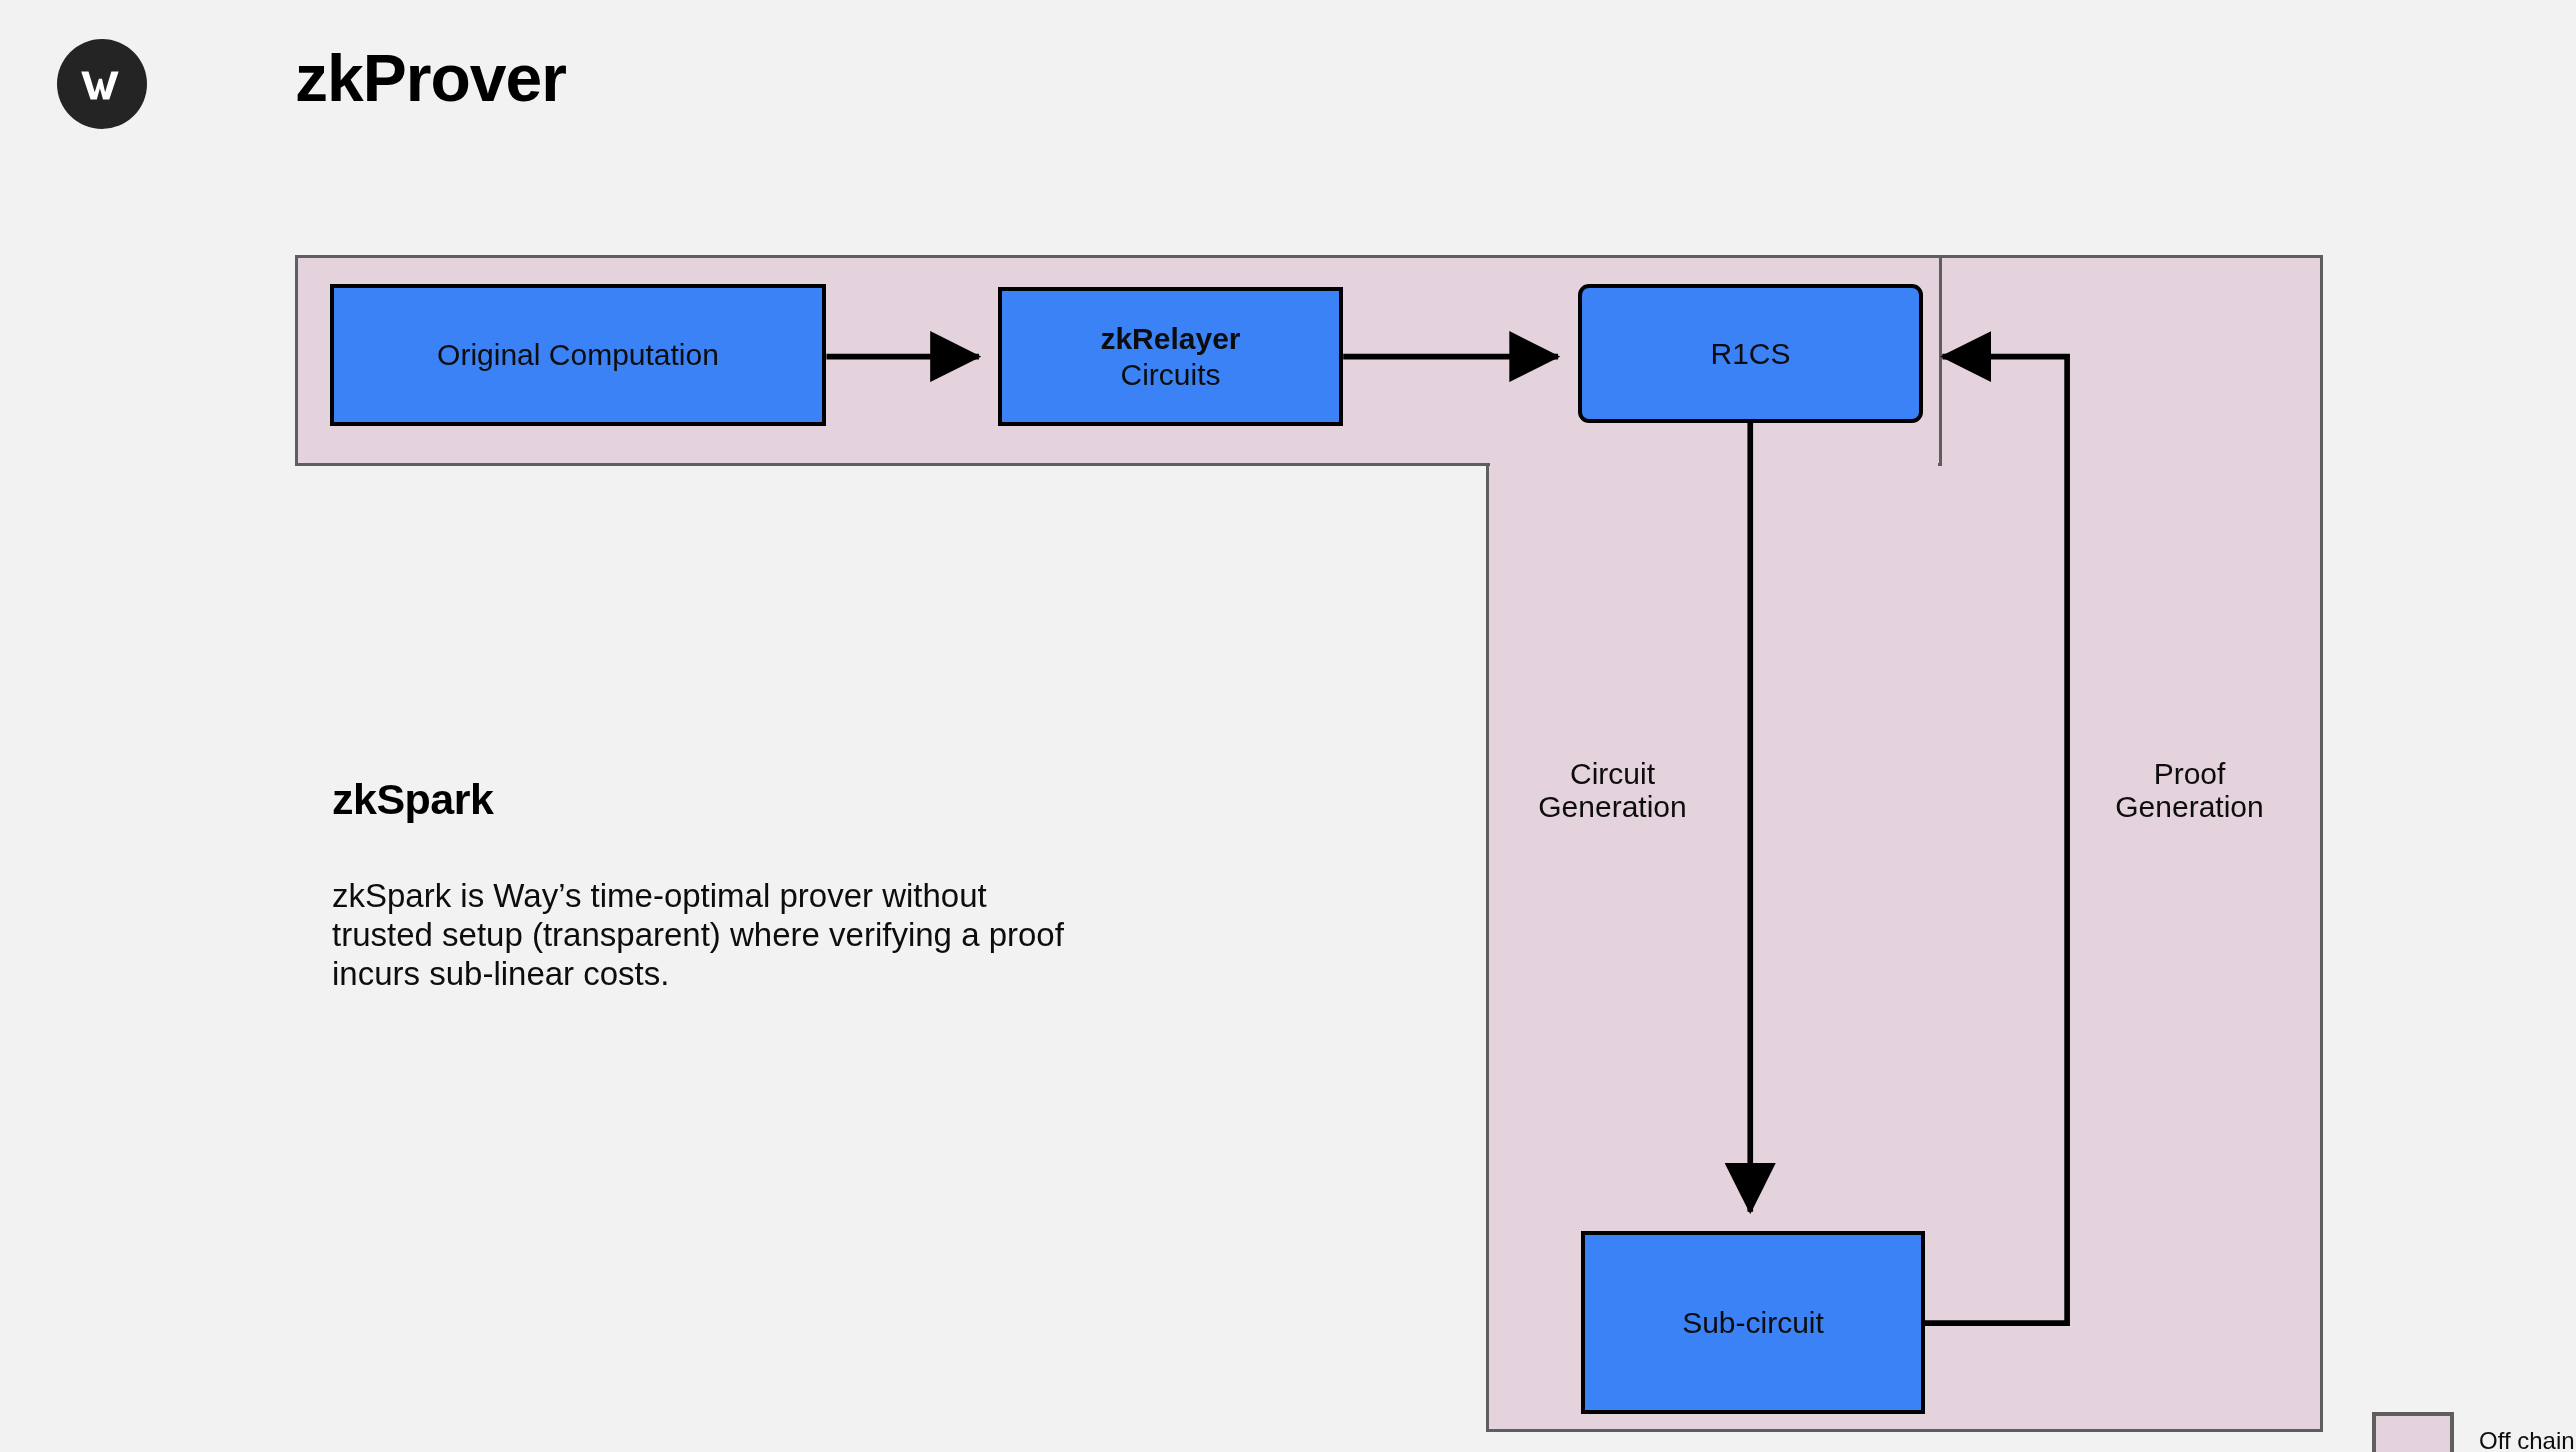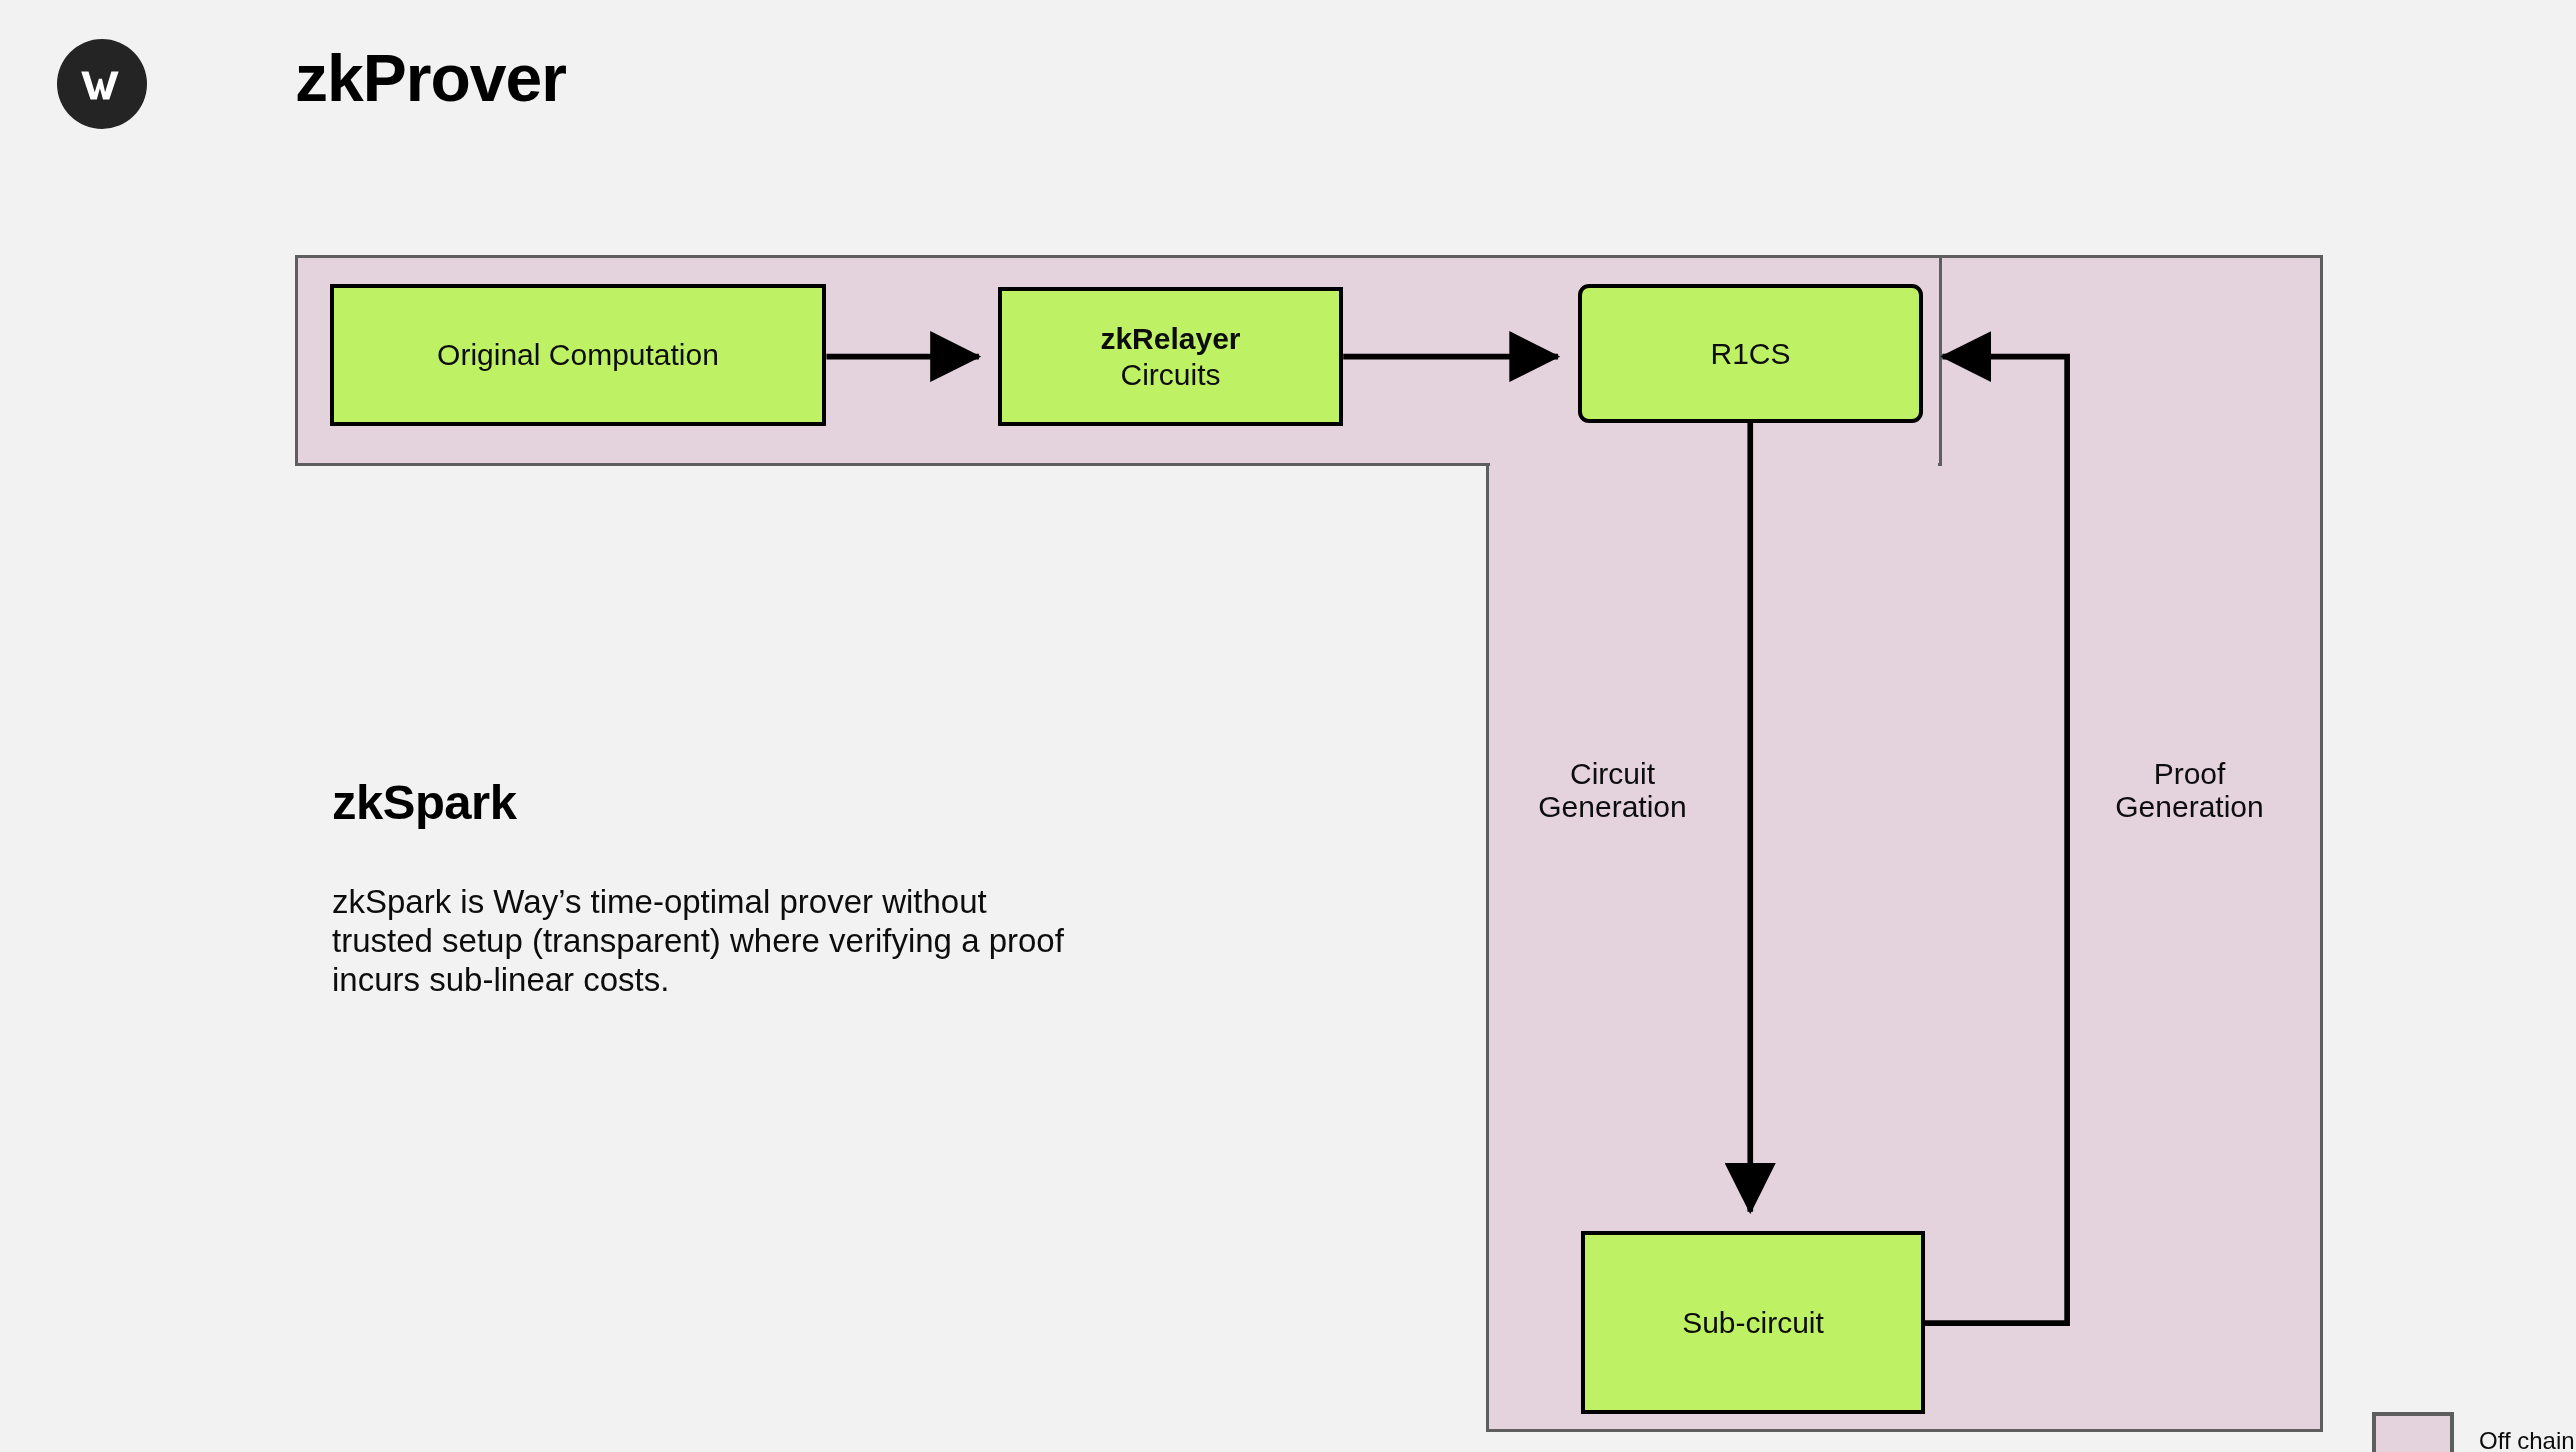--- a/index.html
+++ b/index.html
@@ -87,21 +87,21 @@
   #seam-horizontal {
     left: 1490px;
     top: 459px;
     width: 448px;
     height: 7.2px;
   }
 
   
   .node-box {
     position: absolute;
-    background: #bef264;
+    background: #3b82f6;
     border: 4.6px solid #000000;
     box-sizing: border-box;
     display: flex;
     flex-direction: column;
     align-items: center;
     justify-content: center;
     text-align: center;
     line-height: 1.18;
     font-size: 30px;
     z-index: 5;
@@ -166,21 +166,21 @@
 
   
   #zkspark-block {
     position: absolute;
     left: 332px;
     top: 778px;
     width: 773px;
     z-index: 3;
   }
   #zkspark-heading {
-    font-size: 49px;
+    font-size: 43px;
     font-weight: 700;
     letter-spacing: -0.5px;
     line-height: 1;
     color: #000;
     margin: 0;
   }
   #zkspark-body {
     margin: 0;
     padding-top: 56px;
     font-size: 33px;

